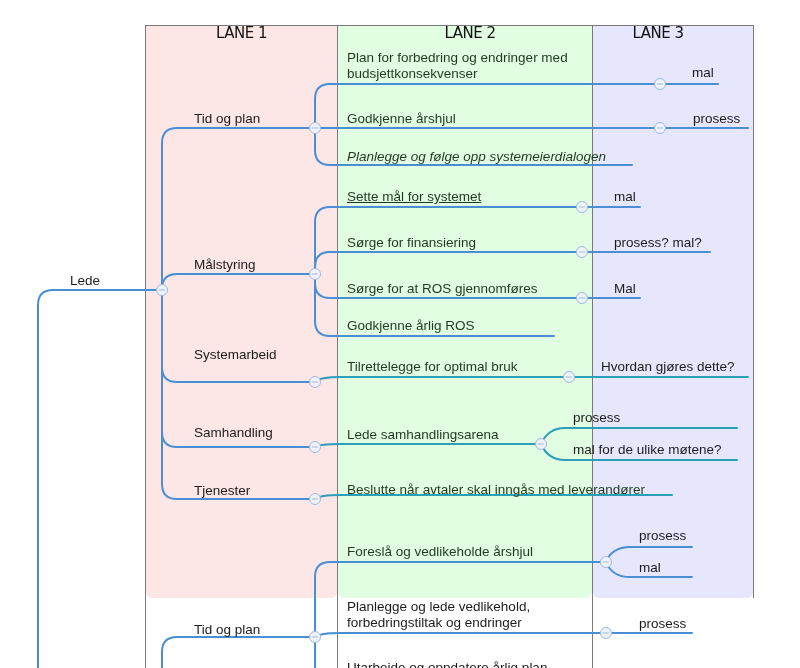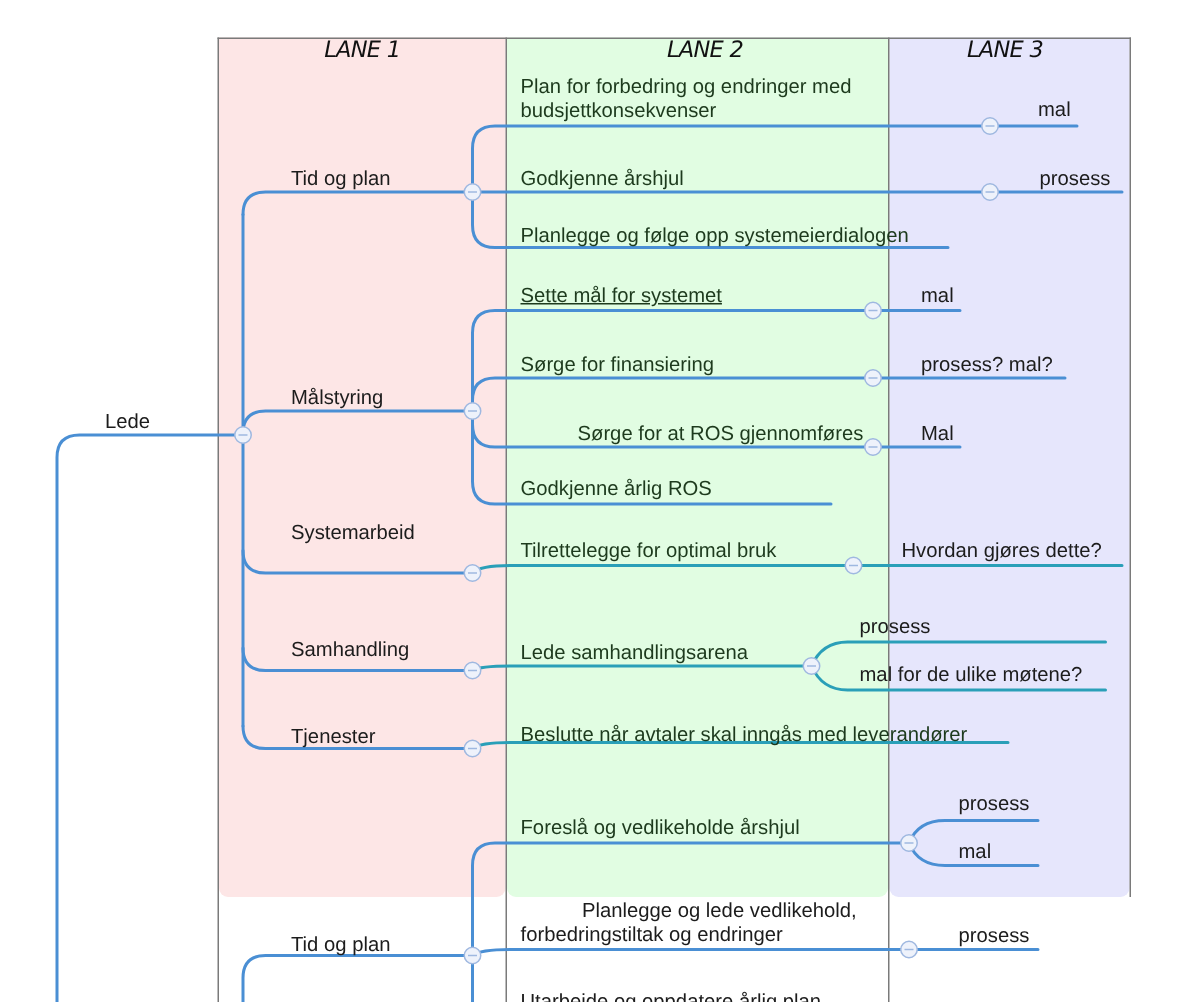--- a/index.html
+++ b/index.html
@@ -1,18 +1,18 @@
 <!DOCTYPE html>
 <html><head>
 <meta charset="utf-8">
 <style>
   html, body { margin:0; padding:0; background:#ffffff; }
   body { width:800px; height:668px; overflow:hidden; position:relative; font-family:"Liberation Sans", sans-serif; }
   .lane-bg { position:absolute; }
-  .lane-header { position:absolute; top:24px; font-size:15px; color:#111; text-align:center; font-family:"DejaVu Sans", sans-serif; letter-spacing:-0.5px;font-style:italic; }
+  .lane-header { position:absolute; top:24px; font-size:15px; color:#111; text-align:center; font-family:"DejaVu Sans", sans-serif; letter-spacing:-0.5px; }
   .vline { position:absolute; width:1px; background:#7a7a7a; }
   .hline { position:absolute; height:1px; background:#7a7a7a; }
   .lbl { position:absolute; font-size:13.5px; color:#1c1c1c; white-space:nowrap; line-height:17px; }
   .lbl.g { color:#1d3a1d; }
   svg { position:absolute; left:0; top:0; }
 </style>
 </head>
 <body>
 
 <div class="lane-bg" style="left:146px;top:25px;width:191px;height:573px;background:#fde6e6;border-bottom-left-radius:6px;border-bottom-right-radius:6px;"></div>
@@ -20,21 +20,21 @@
 <div class="lane-bg" style="left:593px;top:25px;width:160px;height:573px;background:#e6e6fc;border-bottom-left-radius:6px;border-bottom-right-radius:6px;"></div>
 
 <div class="hline" style="left:145px;top:25px;width:609px;"></div>
 <div class="vline" style="left:145px;top:25px;height:643px;"></div>
 <div class="vline" style="left:337px;top:25px;height:643px;"></div>
 <div class="vline" style="left:592px;top:25px;height:643px;"></div>
 <div class="vline" style="left:753px;top:25px;height:573px;"></div>
 
 <div class="lane-header" style="left:146px;width:191px;">LANE 1</div>
 <div class="lane-header" style="left:338px;width:264px;">LANE 2</div>
-<div class="lane-header" style="left:580px;width:180px;">LANE 3</div>
+<div class="lane-header" style="left:568px;width:180px;">LANE 3</div>
 
 <svg width="800" height="668">
   <g fill="none" stroke="#4a8fd4" stroke-width="2" stroke-linecap="round">
 
     <path d="M38 668 L38 305 Q38 290 53 290 L162 290"></path>
 
     <path d="M162 143 Q162 128 177 128 L315 128"></path>
     <path d="M162 143 L162 484"></path>
     <path d="M162 289 Q162 274 177 274 L315 274"></path>
     <path d="M162 367 Q162 382 177 382 L315 382"></path>
@@ -108,30 +108,30 @@
 <div class="lbl" style="left:194px;top:110px;">Tid og plan</div>
 <div class="lbl" style="left:194px;top:256px;">Målstyring</div>
 <div class="lbl" style="left:194px;top:346px;">Systemarbeid</div>
 <div class="lbl" style="left:194px;top:424px;">Samhandling</div>
 <div class="lbl" style="left:194px;top:482px;">Tjenester</div>
 <div class="lbl" style="left:194px;top:621px;">Tid og plan</div>
 
 <div class="lbl g" style="left:347px;top:49px;">Plan for forbedring og endringer med</div>
 <div class="lbl g" style="left:347px;top:65px;">budsjettkonsekvenser</div>
 <div class="lbl g" style="left:347px;top:110px;">Godkjenne årshjul</div>
-<div class="lbl g" style="left:347px;top:148px;">Planlegge og følge opp systemeierdialogen</div>
+<div class="lbl g" style="left:347px;top:148px;font-style:italic;">Planlegge og følge opp systemeierdialogen</div>
 <div class="lbl g" style="left:347px;top:188px;text-decoration:underline;">Sette mål for systemet</div>
 <div class="lbl g" style="left:347px;top:234px;">Sørge for finansiering</div>
-<div class="lbl g" style="left:347px;top:280px;margin-left:38px;">Sørge for at ROS gjennomføres</div>
+<div class="lbl g" style="left:347px;top:280px;">Sørge for at ROS gjennomføres</div>
 <div class="lbl g" style="left:347px;top:317px;">Godkjenne årlig ROS</div>
 <div class="lbl g" style="left:347px;top:358px;">Tilrettelegge for optimal bruk</div>
 <div class="lbl g" style="left:347px;top:426px;text-align:right;">Lede samhandlingsarena</div>
 <div class="lbl g" style="left:347px;top:481px;">Beslutte når avtaler skal inngås med leverandører</div>
 <div class="lbl g" style="left:347px;top:543px;">Foreslå og vedlikeholde årshjul</div>
-<div class="lbl" style="left:347px;top:598px;margin-left:41px;">Planlegge og lede vedlikehold,</div>
+<div class="lbl" style="left:347px;top:598px;">Planlegge og lede vedlikehold,</div>
 <div class="lbl" style="left:347px;top:614px;">forbedringstiltak og endringer</div>
 <div class="lbl" style="left:347px;top:659px;">Utarbeide og oppdatere årlig plan</div>
 
 <div class="lbl" style="left:692px;top:64px;">mal</div>
 <div class="lbl" style="left:693px;top:110px;">prosess</div>
 <div class="lbl" style="left:614px;top:188px;">mal</div>
 <div class="lbl" style="left:614px;top:234px;">prosess? mal?</div>
 <div class="lbl" style="left:614px;top:280px;">Mal</div>
 <div class="lbl" style="left:601px;top:358px;">Hvordan gjøres dette?</div>
 <div class="lbl" style="left:573px;top:409px;">prosess</div>

